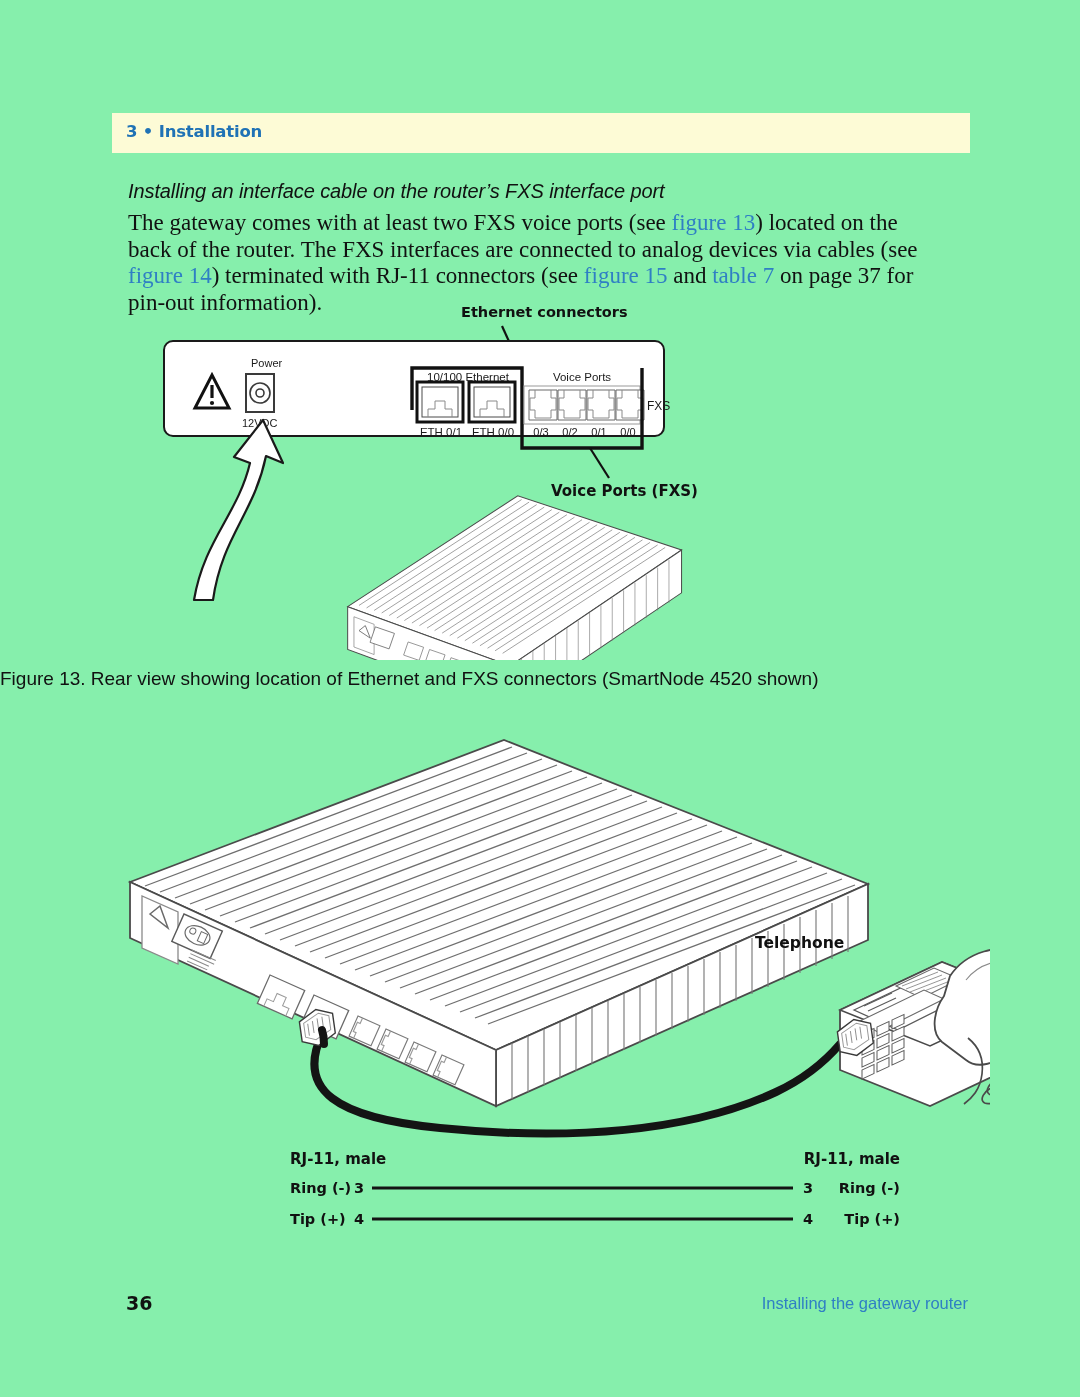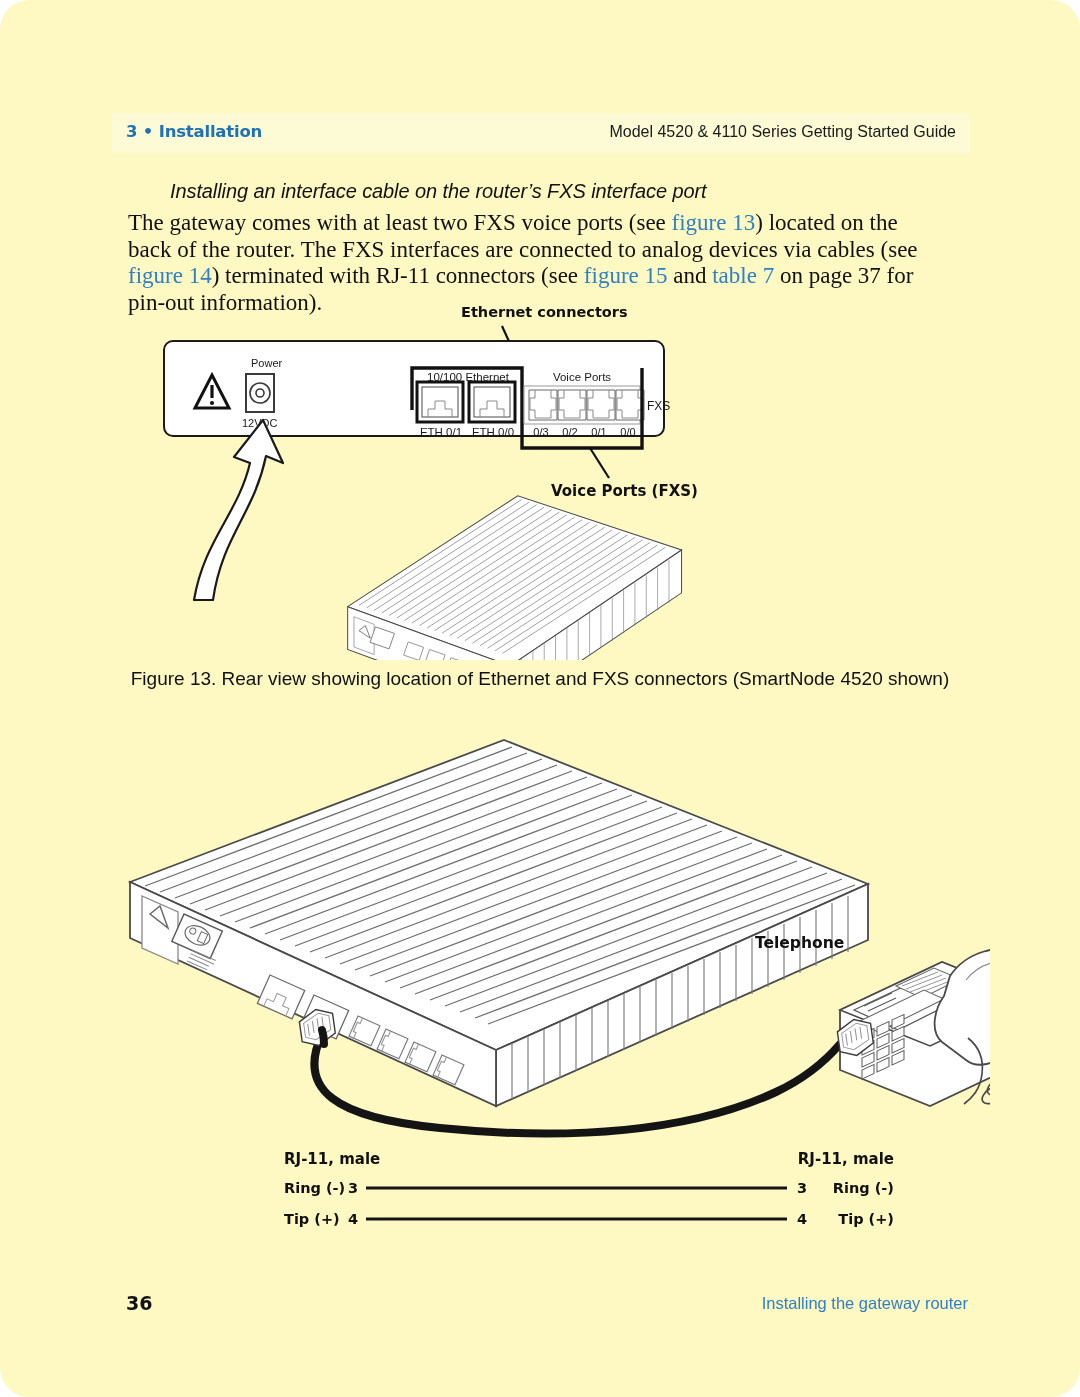--- a/index.html
+++ b/index.html
@@ -10,22 +10,21 @@
   body {
     width: 1080px;
     height: 1397px;
     position: relative;
     font-family: "Liberation Sans", sans-serif;
     overflow: hidden;
   }
   .page {
     position: absolute;
     inset: 0;
-    background: #fef9c3;
-    border-radius: 29px;
+    background: #86efac;
   }
 
   
   .header-band {
     position: absolute;
     left: 112px;
     top: 113px;
     width: 858px;
     height: 40px;
     background: #fdfbd6;
@@ -55,21 +54,20 @@
   .section-title {
     position: absolute;
     left: 128px;
     top: 180px;
     width: 830px;
     font-family: "Liberation Sans", sans-serif;
     font-style: italic;
     font-size: 20px;
     color: #111111;
     letter-spacing: -0.1px;
-    margin-left: 42px;
   }
   .body-para {
     position: absolute;
     left: 128px;
     top: 210px;
     width: 812px;
     font-family: "Liberation Serif", serif;
     font-size: 23px;
     line-height: 26.5px;
     color: #111111;
@@ -83,42 +81,41 @@
     left: 150px;
     top: 300px;
     width: 800px;
     height: 360px;
   }
   .fig13 svg, .fig14 svg { display: block; }
 
   .fig-caption {
     position: absolute;
     width: 100%;
-    text-align: center;
     font-family: "Liberation Sans", sans-serif;
     font-size: 19px;
     color: #111111;
   }
   #fig13-caption { left: 0; top: 668px; }
   #fig14-caption { left: 0; top: 1240px; }
 
   
   .fig14 {
     position: absolute;
     left: 100px;
     top: 700px;
     width: 890px;
     height: 540px;
     text-align: right;
   }
 
   
   .pinout {
     position: absolute;
-    left: 284px;
+    left: 290px;
     top: 1150px;
     width: 610px;
     height: 85px;
     text-align: center;
   }
 
   
   .footer-page {
     position: absolute;
     left: 126px;
@@ -148,21 +145,20 @@
     fill: #1a1a1a;
   }
 </style>
 </head>
 <body>
 
 <div class="page">
 
   <div class="header-band">
     <div class="header-chapter">3 • Installation</div>
-    <div class="header-guide">Model 4520 &amp; 4110 Series Getting Started Guide</div>
   </div>
 
   <div class="section-title">Installing an interface cable on the router’s FXS interface port</div>
 
   <div class="body-para"><span>The gateway comes with at least two FXS voice ports (see </span><span class="xref">figure 13</span><span>) located on the back of the router. The FXS interfaces are connected to analog devices via cables (see </span><span class="xref">figure 14</span><span>) terminated with RJ-11 connectors (see </span><span class="xref">figure 15</span><span> and </span><span class="xref">table 7</span><span> on page 37 for pin-out information).</span></div>
 
   <div class="fig13">
     <svg width="800" height="360" viewBox="0 0 800 360" xmlns="http://www.w3.org/2000/svg">
       <defs>
         <g id="rj45jack">

